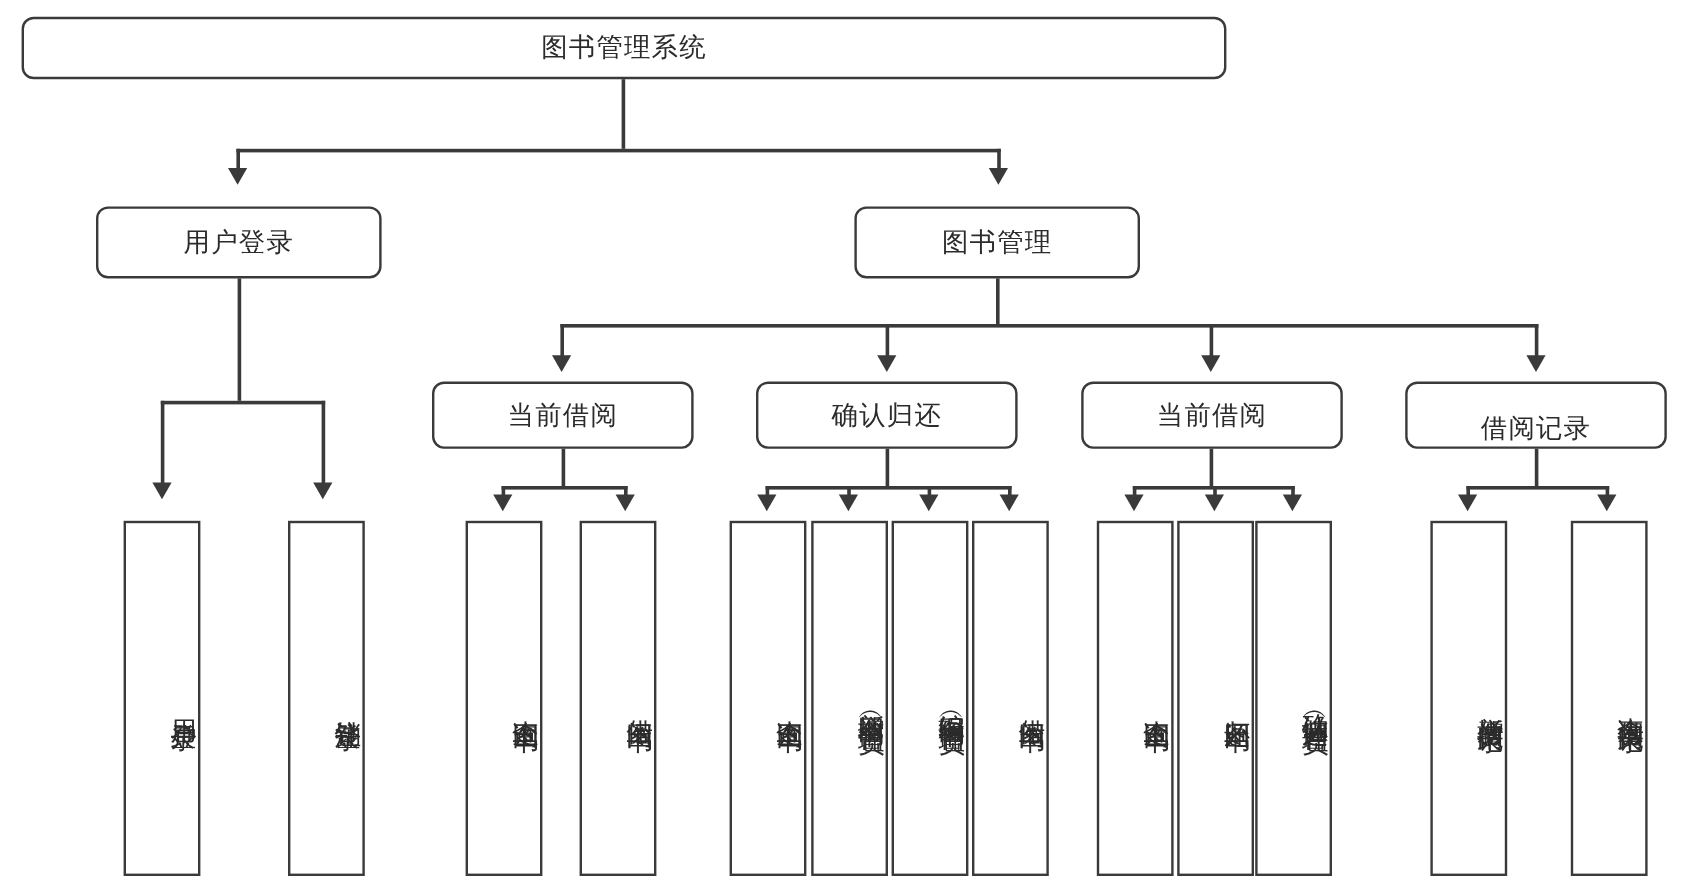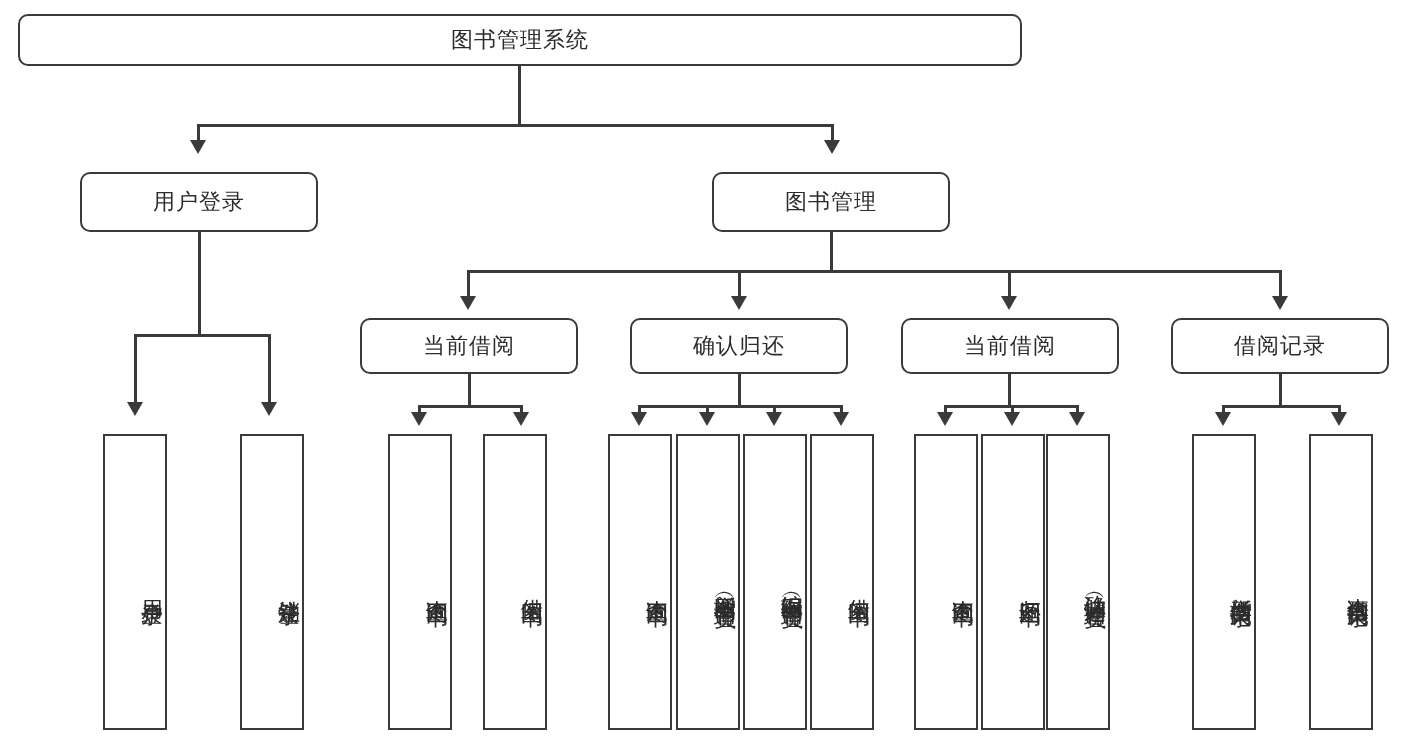--- a/index.html
+++ b/index.html
@@ -118,21 +118,21 @@
 
   <div class="node horiz" style="left:360px; top:318px; width:218px; height:56px;">
     <span>当前借阅</span>
   </div>
   <div class="node horiz" style="left:630px; top:318px; width:218px; height:56px;">
     <span>确认归还</span>
   </div>
   <div class="node horiz" style="left:901px; top:318px; width:218px; height:56px;">
     <span>当前借阅</span>
   </div>
-  <div class="node horiz" style="left:1171px; top:318px; width:218px; height:56px;">
+  <div class="node horiz" style="left:1171px; top:318px; width:218px; height:56px;align-items:flex-end;">
     <span>借阅记录</span>
   </div>
 
   <div class="conn v" style="left:468px; top:374px; width:3px; height:31px;"></div>
   <div class="conn h" style="left:418px; top:405px; width:105px; height:3px;"></div>
   <div class="conn v" style="left:418px; top:405px; width:3px; height:12px;"></div>
   <div class="arrow" style="left:411px; top:412px;"></div>
   <div class="conn v" style="left:520px; top:405px; width:3px; height:12px;"></div>
   <div class="arrow" style="left:513px; top:412px;"></div>
 

